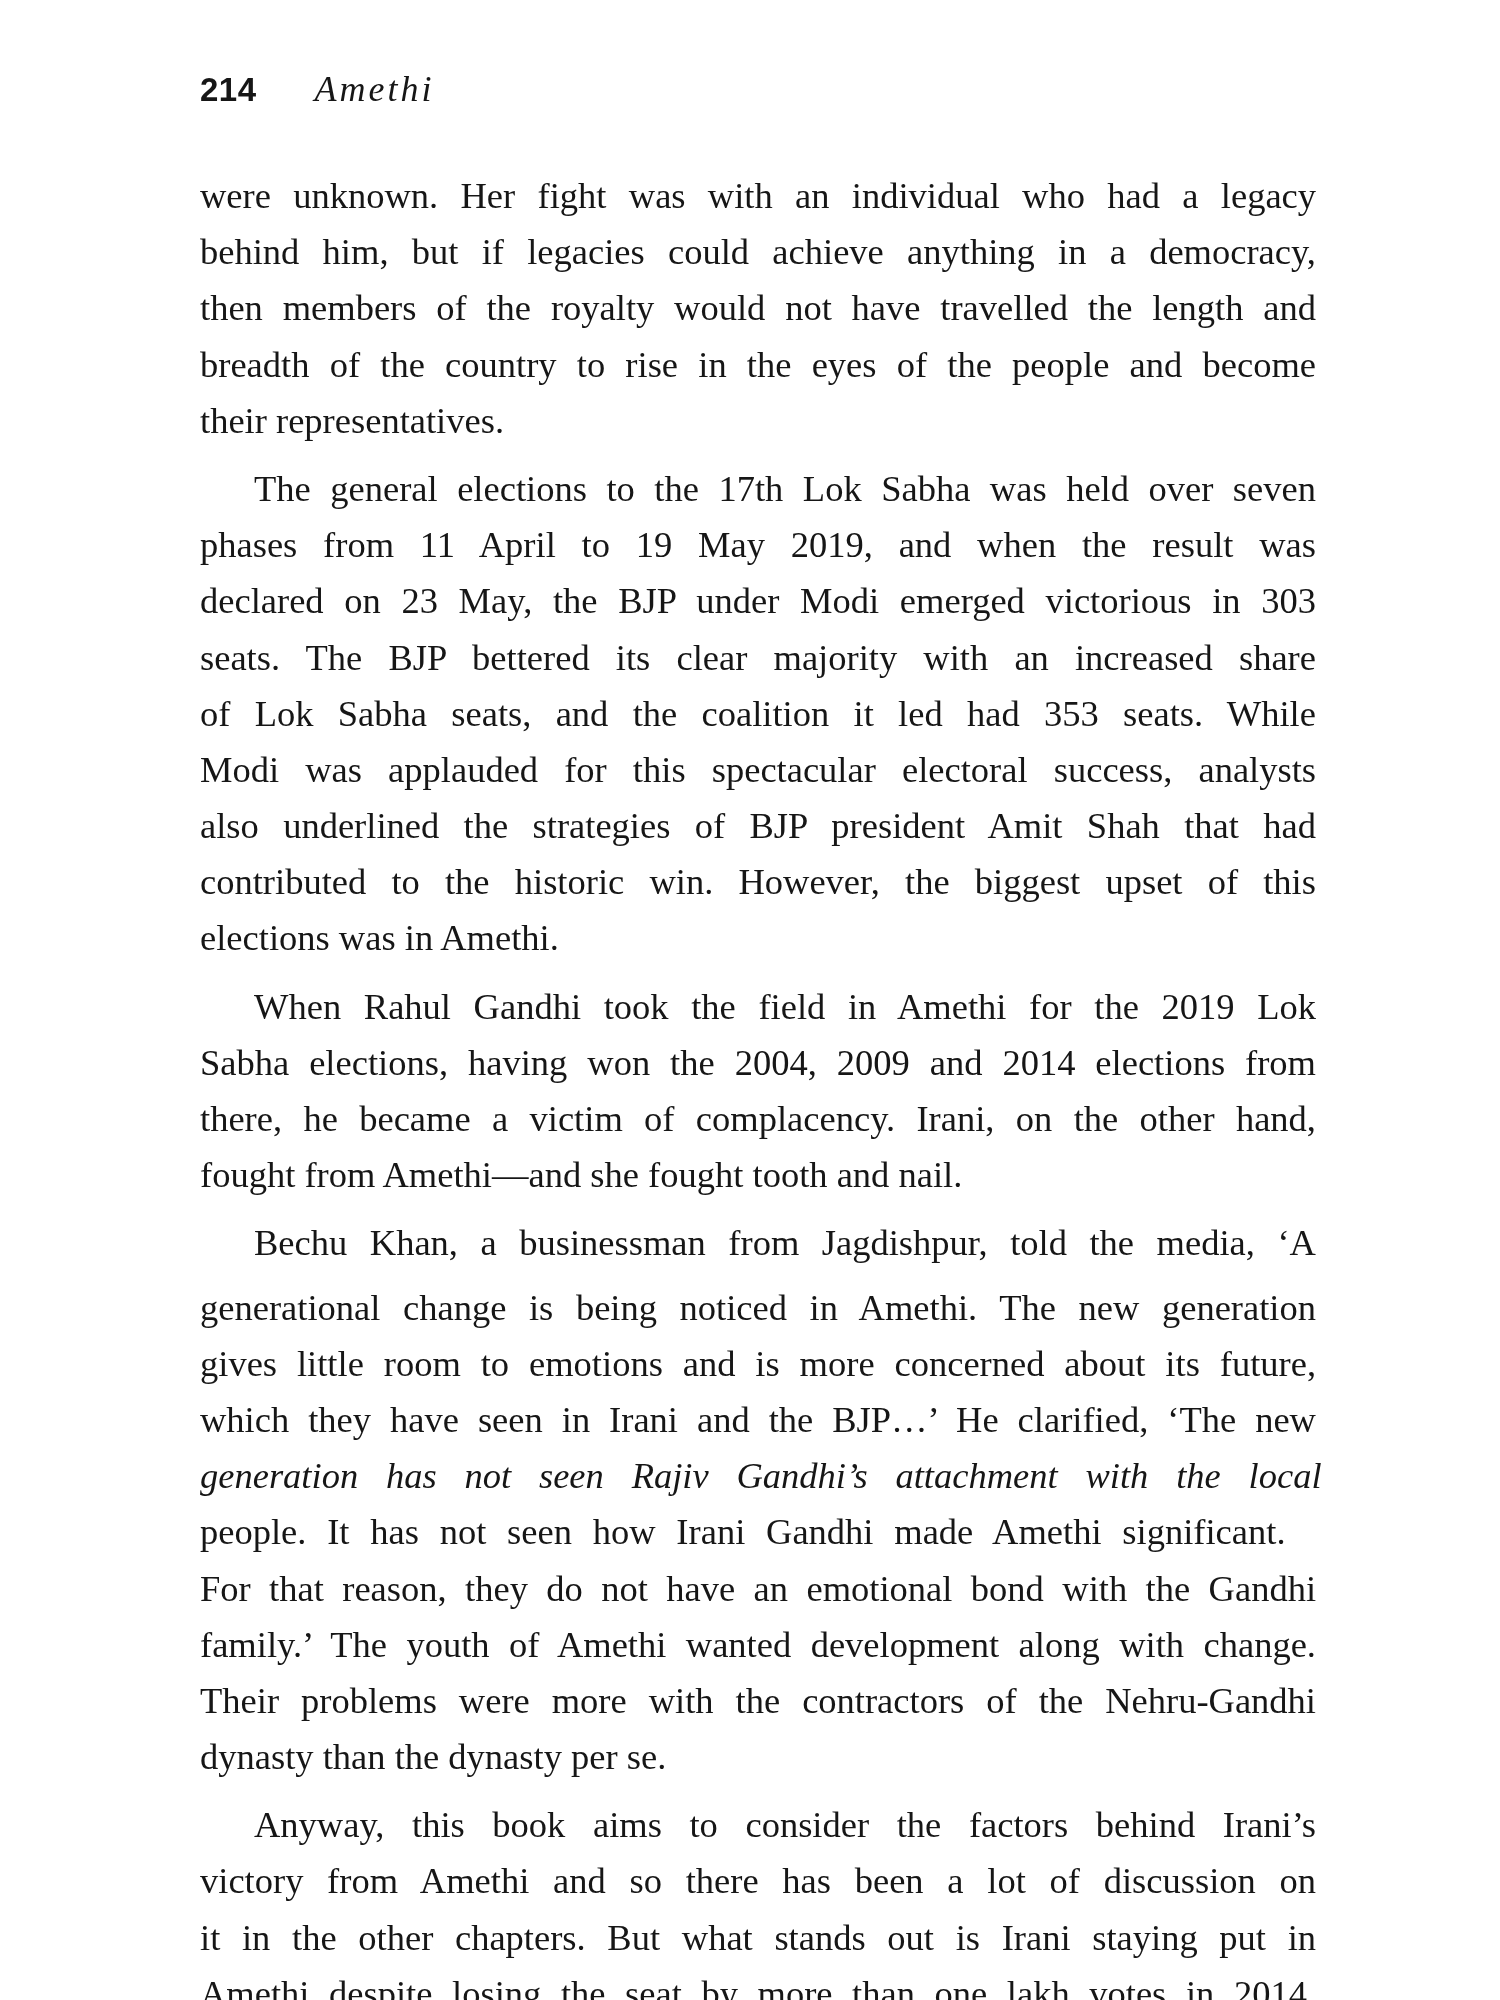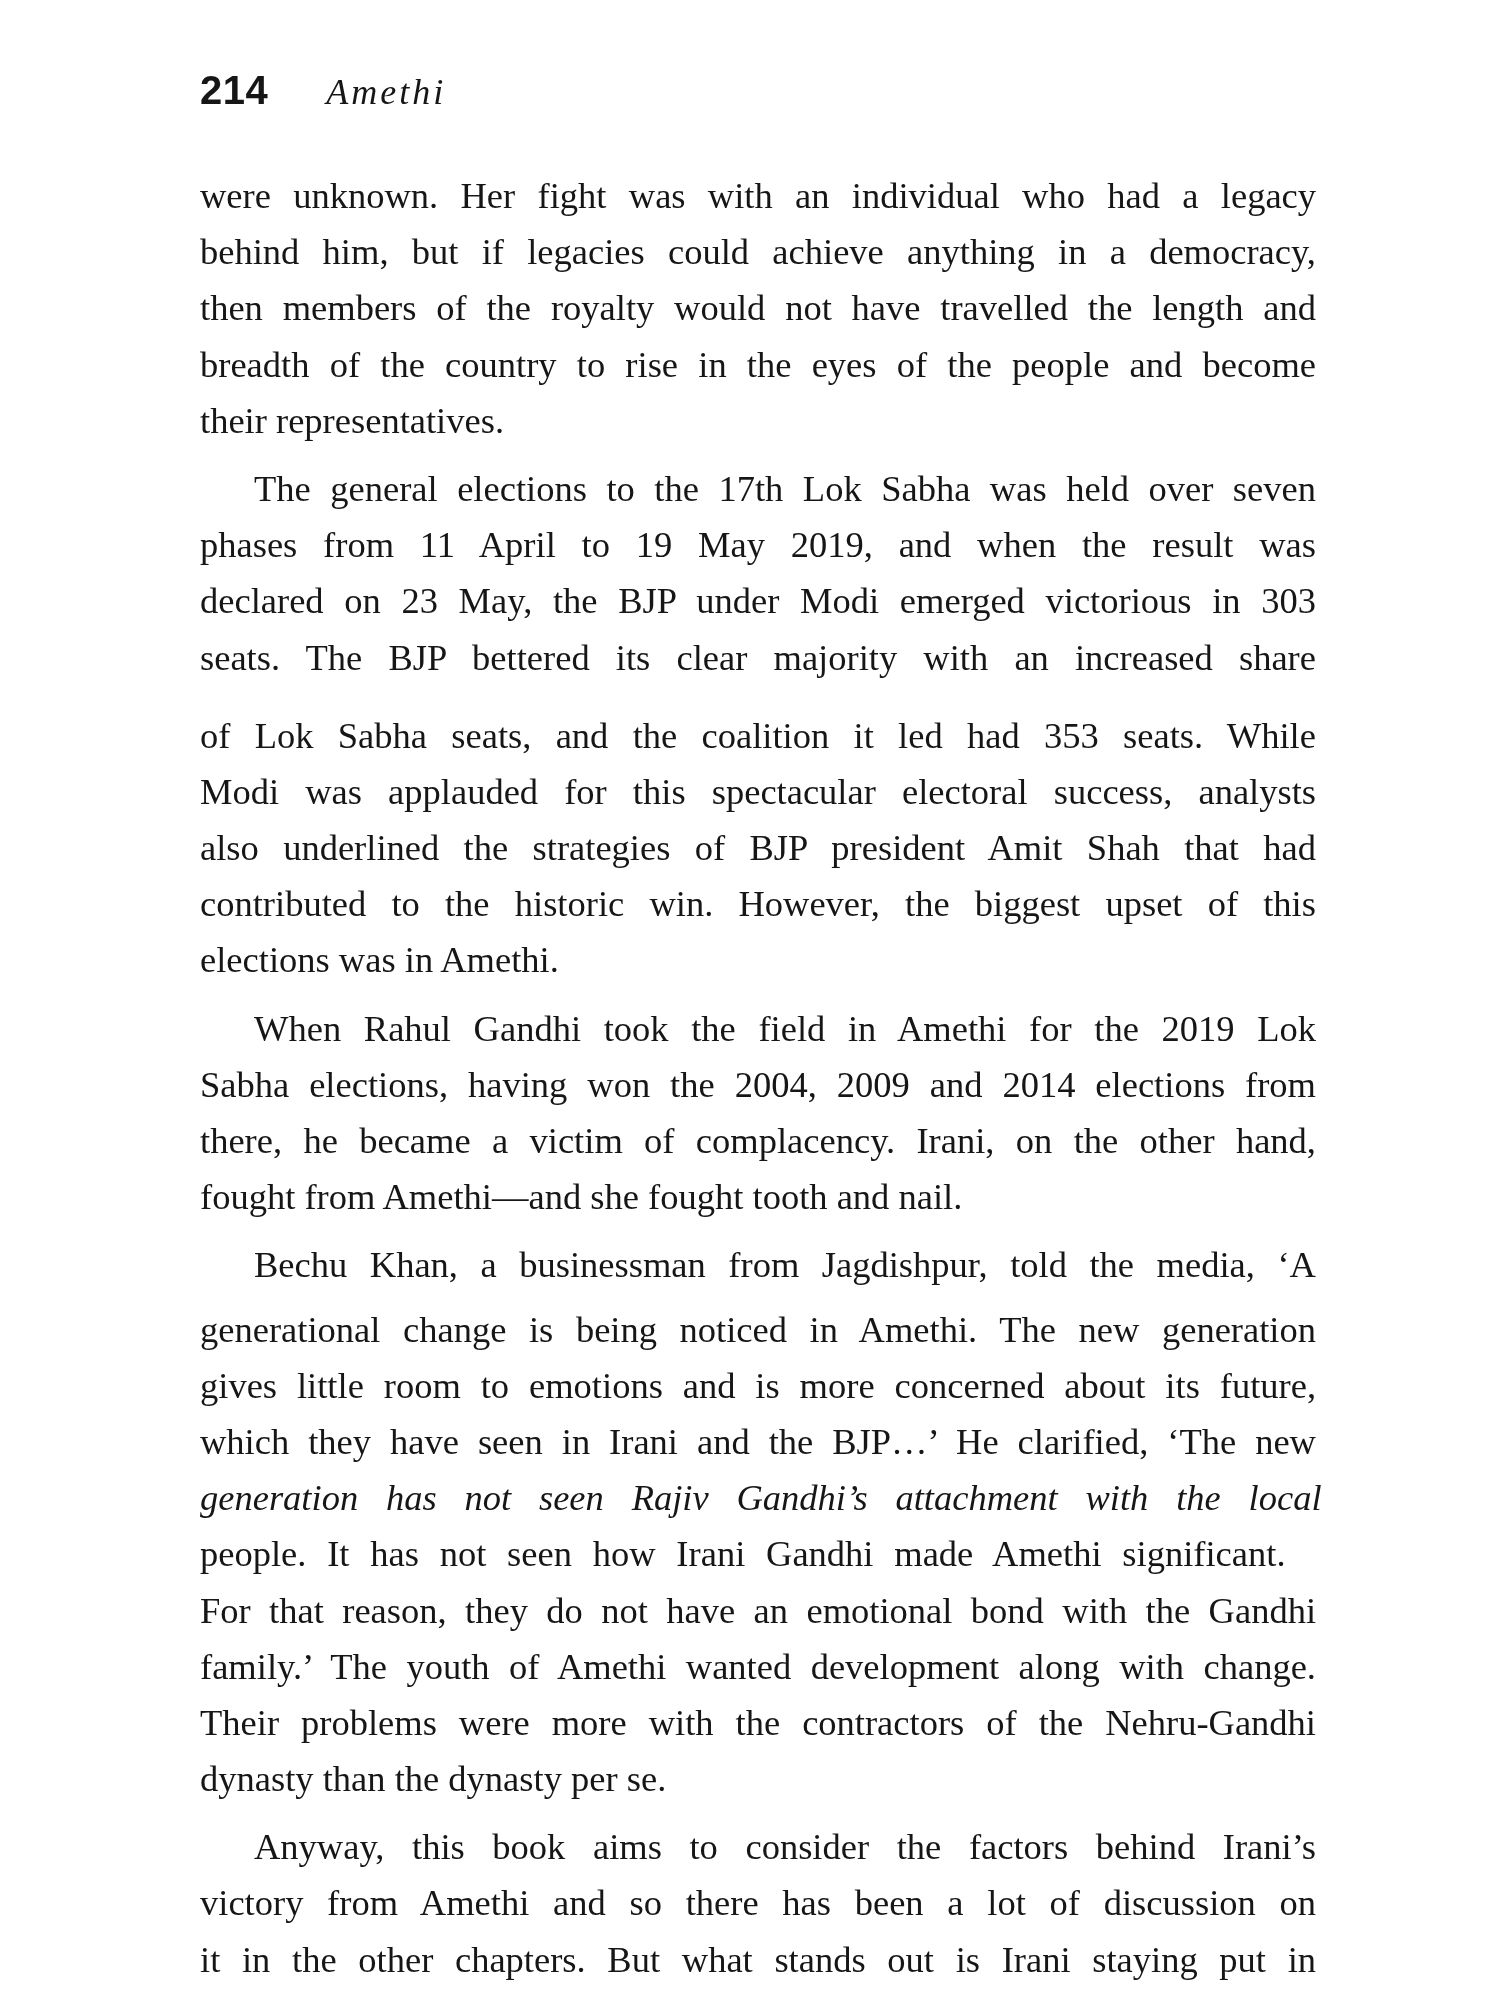--- a/index.html
+++ b/index.html
@@ -1,18 +1,18 @@
 <!DOCTYPE html>
 <html><head>
   <meta charset="utf-8">
   <style>
     html, body { margin: 0; padding: 0; background: #ffffff; }
     body { width: 1500px; height: 2000px; position: relative; overflow: hidden; color: #161616; }
     .header { position: absolute; left: 200px; top: 68px; height: 44px; display: flex; align-items: baseline; }
-    .page-num { font-family: "Liberation Sans", sans-serif; font-weight: bold; font-size: 40px; letter-spacing: 0.5px; }
+    .page-num { font-family: "Liberation Sans", sans-serif; font-weight: bold; font-size: 33px; letter-spacing: 0.5px; }
     .running-title { font-family: "Liberation Serif", serif; font-style: italic; font-size: 36px; margin-left: 58px; letter-spacing: 3px; }
     .body-text { position: absolute; left: 200px; top: 168px; width: 1116px; font-family: "Liberation Serif", serif; font-size: 36.5px; }
     .para { margin: 0 0 12px 0; }
     .line { display: block; height: 56.2px; line-height: 56.2px; white-space: nowrap; text-align: justify; text-align-last: justify; overflow: visible; }
     .line.last { text-align-last: left; }
     .line.indent { padding-left: 54px; }
   </style>
 </head>
 <body>
 
@@ -27,21 +27,21 @@
     <span class="line" style="white-space: nowrap; word-spacing: 14.13px; text-align-last: left;">behind him, but if legacies could achieve anything in a democracy,</span>
     <span class="line" style="white-space: nowrap; word-spacing: 10.69px; text-align-last: left;">then members of the royalty would not have travelled the length and</span>
     <span class="line" style="white-space: nowrap; word-spacing: 11.08px; text-align-last: left;">breadth of the country to rise in the eyes of the people and become</span>
     <span class="line last" style="white-space: nowrap;">their representatives.</span>
   </div>
   <div class="para">
     <span class="line indent" style="white-space: nowrap; word-spacing: 10.39px; text-align-last: left;">The general elections to the 17th Lok Sabha was held over seven</span>
     <span class="line" style="white-space: nowrap; word-spacing: 16.66px; text-align-last: left;">phases from 11 April to 19 May 2019, and when the result was</span>
     <span class="line" style="white-space: nowrap; word-spacing: 11.54px; text-align-last: left;">declared on 23 May, the BJP under Modi emerged victorious in 303</span>
     <span class="line" style="white-space: nowrap; word-spacing: 17.03px; text-align-last: left;">seats. The BJP bettered its clear majority with an increased share</span>
-    <span class="line" style="white-space: nowrap; word-spacing: 15.17px; text-align-last: left; margin-top: 22px;">of Lok Sabha seats, and the coalition it led had 353 seats. While</span>
+    <span class="line" style="white-space: nowrap; word-spacing: 15.17px; text-align-last: left;">of Lok Sabha seats, and the coalition it led had 353 seats. While</span>
     <span class="line" style="white-space: nowrap; word-spacing: 16.99px; text-align-last: left;">Modi was applauded for this spectacular electoral success, analysts</span>
     <span class="line" style="white-space: nowrap; word-spacing: 15.23px; text-align-last: left;">also underlined the strategies of BJP president Amit Shah that had</span>
     <span class="line" style="white-space: nowrap; word-spacing: 16.05px; text-align-last: left;">contributed to the historic win. However, the biggest upset of this</span>
     <span class="line last" style="white-space: nowrap;">elections was in Amethi.</span>
   </div>
   <div class="para">
     <span class="line indent" style="white-space: nowrap; word-spacing: 13.51px; text-align-last: left;">When Rahul Gandhi took the field in Amethi for the 2019 Lok</span>
     <span class="line" style="white-space: nowrap; word-spacing: 10.84px; text-align-last: left;">Sabha elections, having won the 2004, 2009 and 2014 elections from</span>
     <span class="line" style="white-space: nowrap; word-spacing: 12.21px; text-align-last: left;">there, he became a victim of complacency. Irani, on the other hand,</span>
     <span class="line last" style="white-space: nowrap;">fought from Amethi—and she fought tooth and nail.</span>

